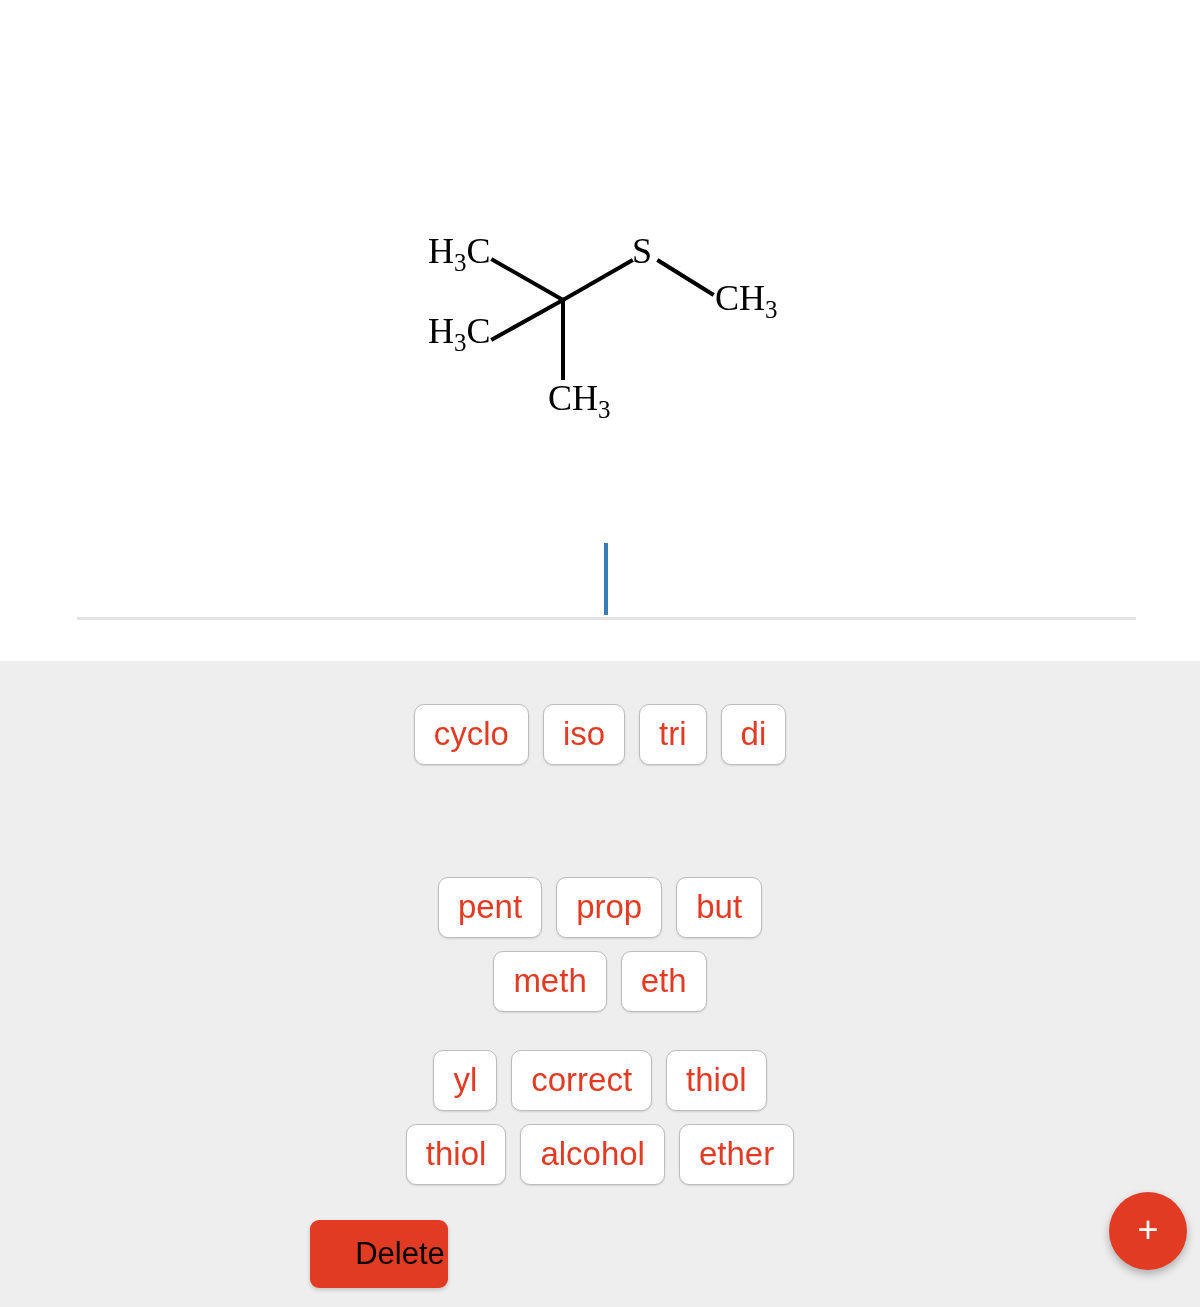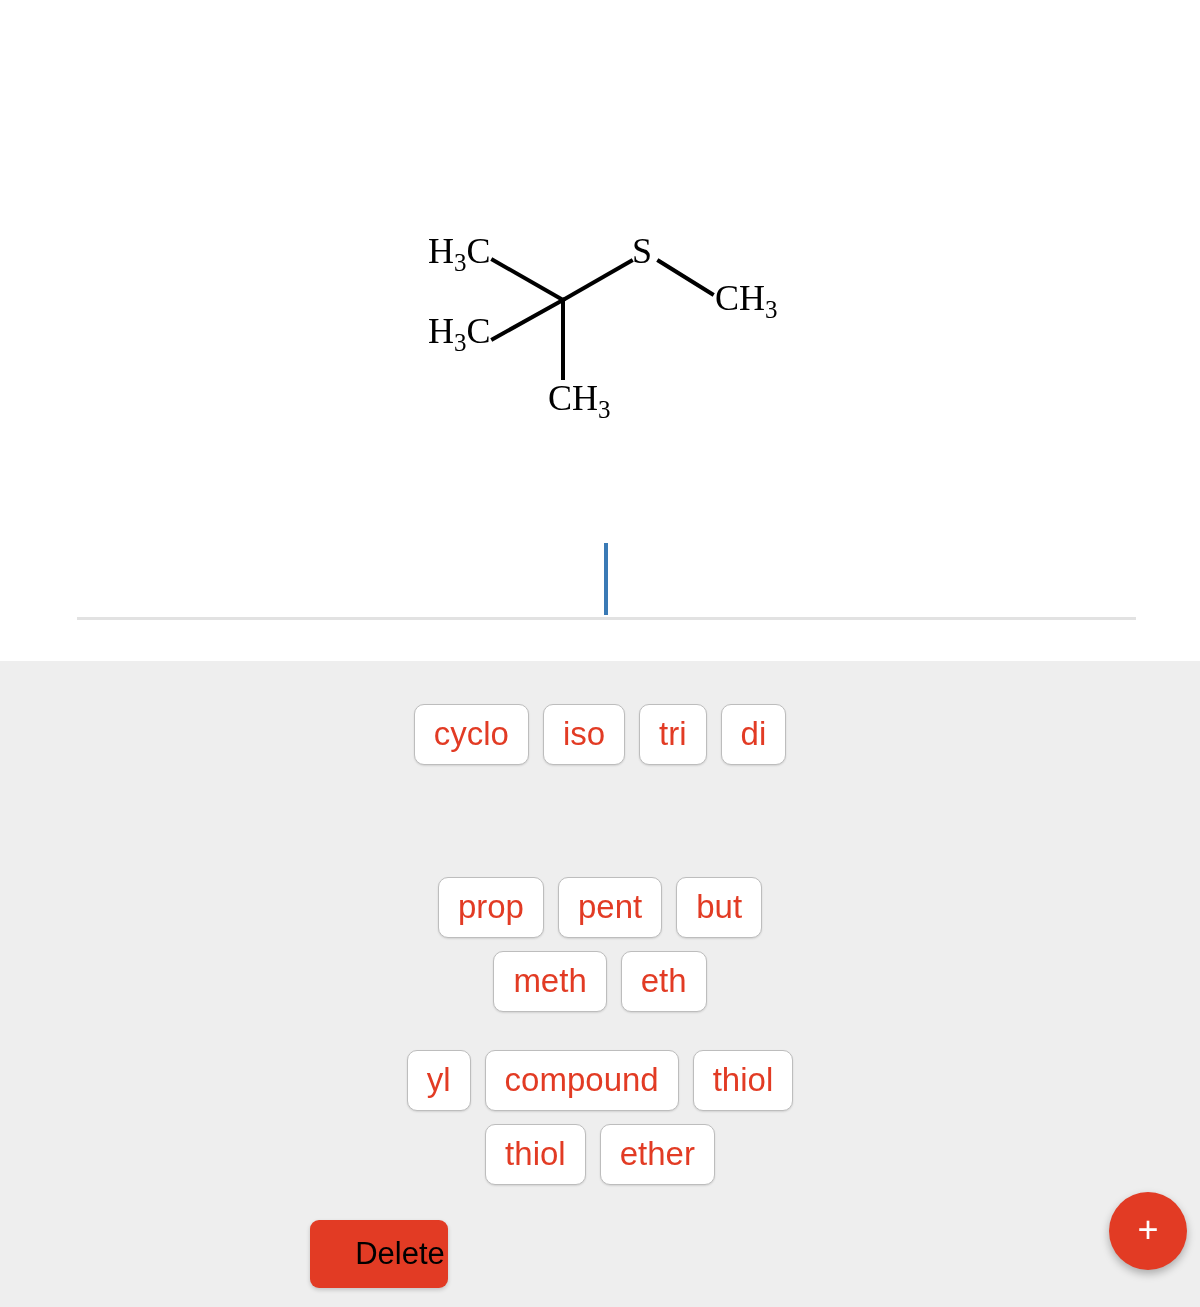--- a/index.html
+++ b/index.html
@@ -218,44 +218,45 @@
       <button class="token-btn">cyclo</button>
       <button class="token-btn">iso</button>
       <button class="token-btn">tri</button>
       <button class="token-btn">di</button>
     </div>
   </div>
 
 
   <div id="row-stem-1" class="token-group">
     <div class="token-row">
+      <button class="token-btn">pent</button>
       <button class="token-btn">prop</button>
-      <button class="token-btn">pent</button>
       <button class="token-btn">but</button>
     </div>
   </div>
 
   <div id="row-stem-2" class="token-group">
     <div class="token-row">
       <button class="token-btn">meth</button>
       <button class="token-btn">eth</button>
     </div>
   </div>
 
   <div id="row-suffix-1" class="token-group">
     <div class="token-row">
       <button class="token-btn">yl</button>
-      <button class="token-btn">compound</button>
+      <button class="token-btn">correct</button>
       <button class="token-btn">thiol</button>
     </div>
   </div>
 
   <div id="row-suffix-2" class="token-group">
     <div class="token-row">
       <button class="token-btn">thiol</button>
+      <button class="token-btn">alcohol</button>
       <button class="token-btn">ether</button>
     </div>
   </div>
 
 </div>
 
 <button id="delete-button">Delete</button>
 
 <button id="fab-add">
   <span class="plus-glyph">+</span>

